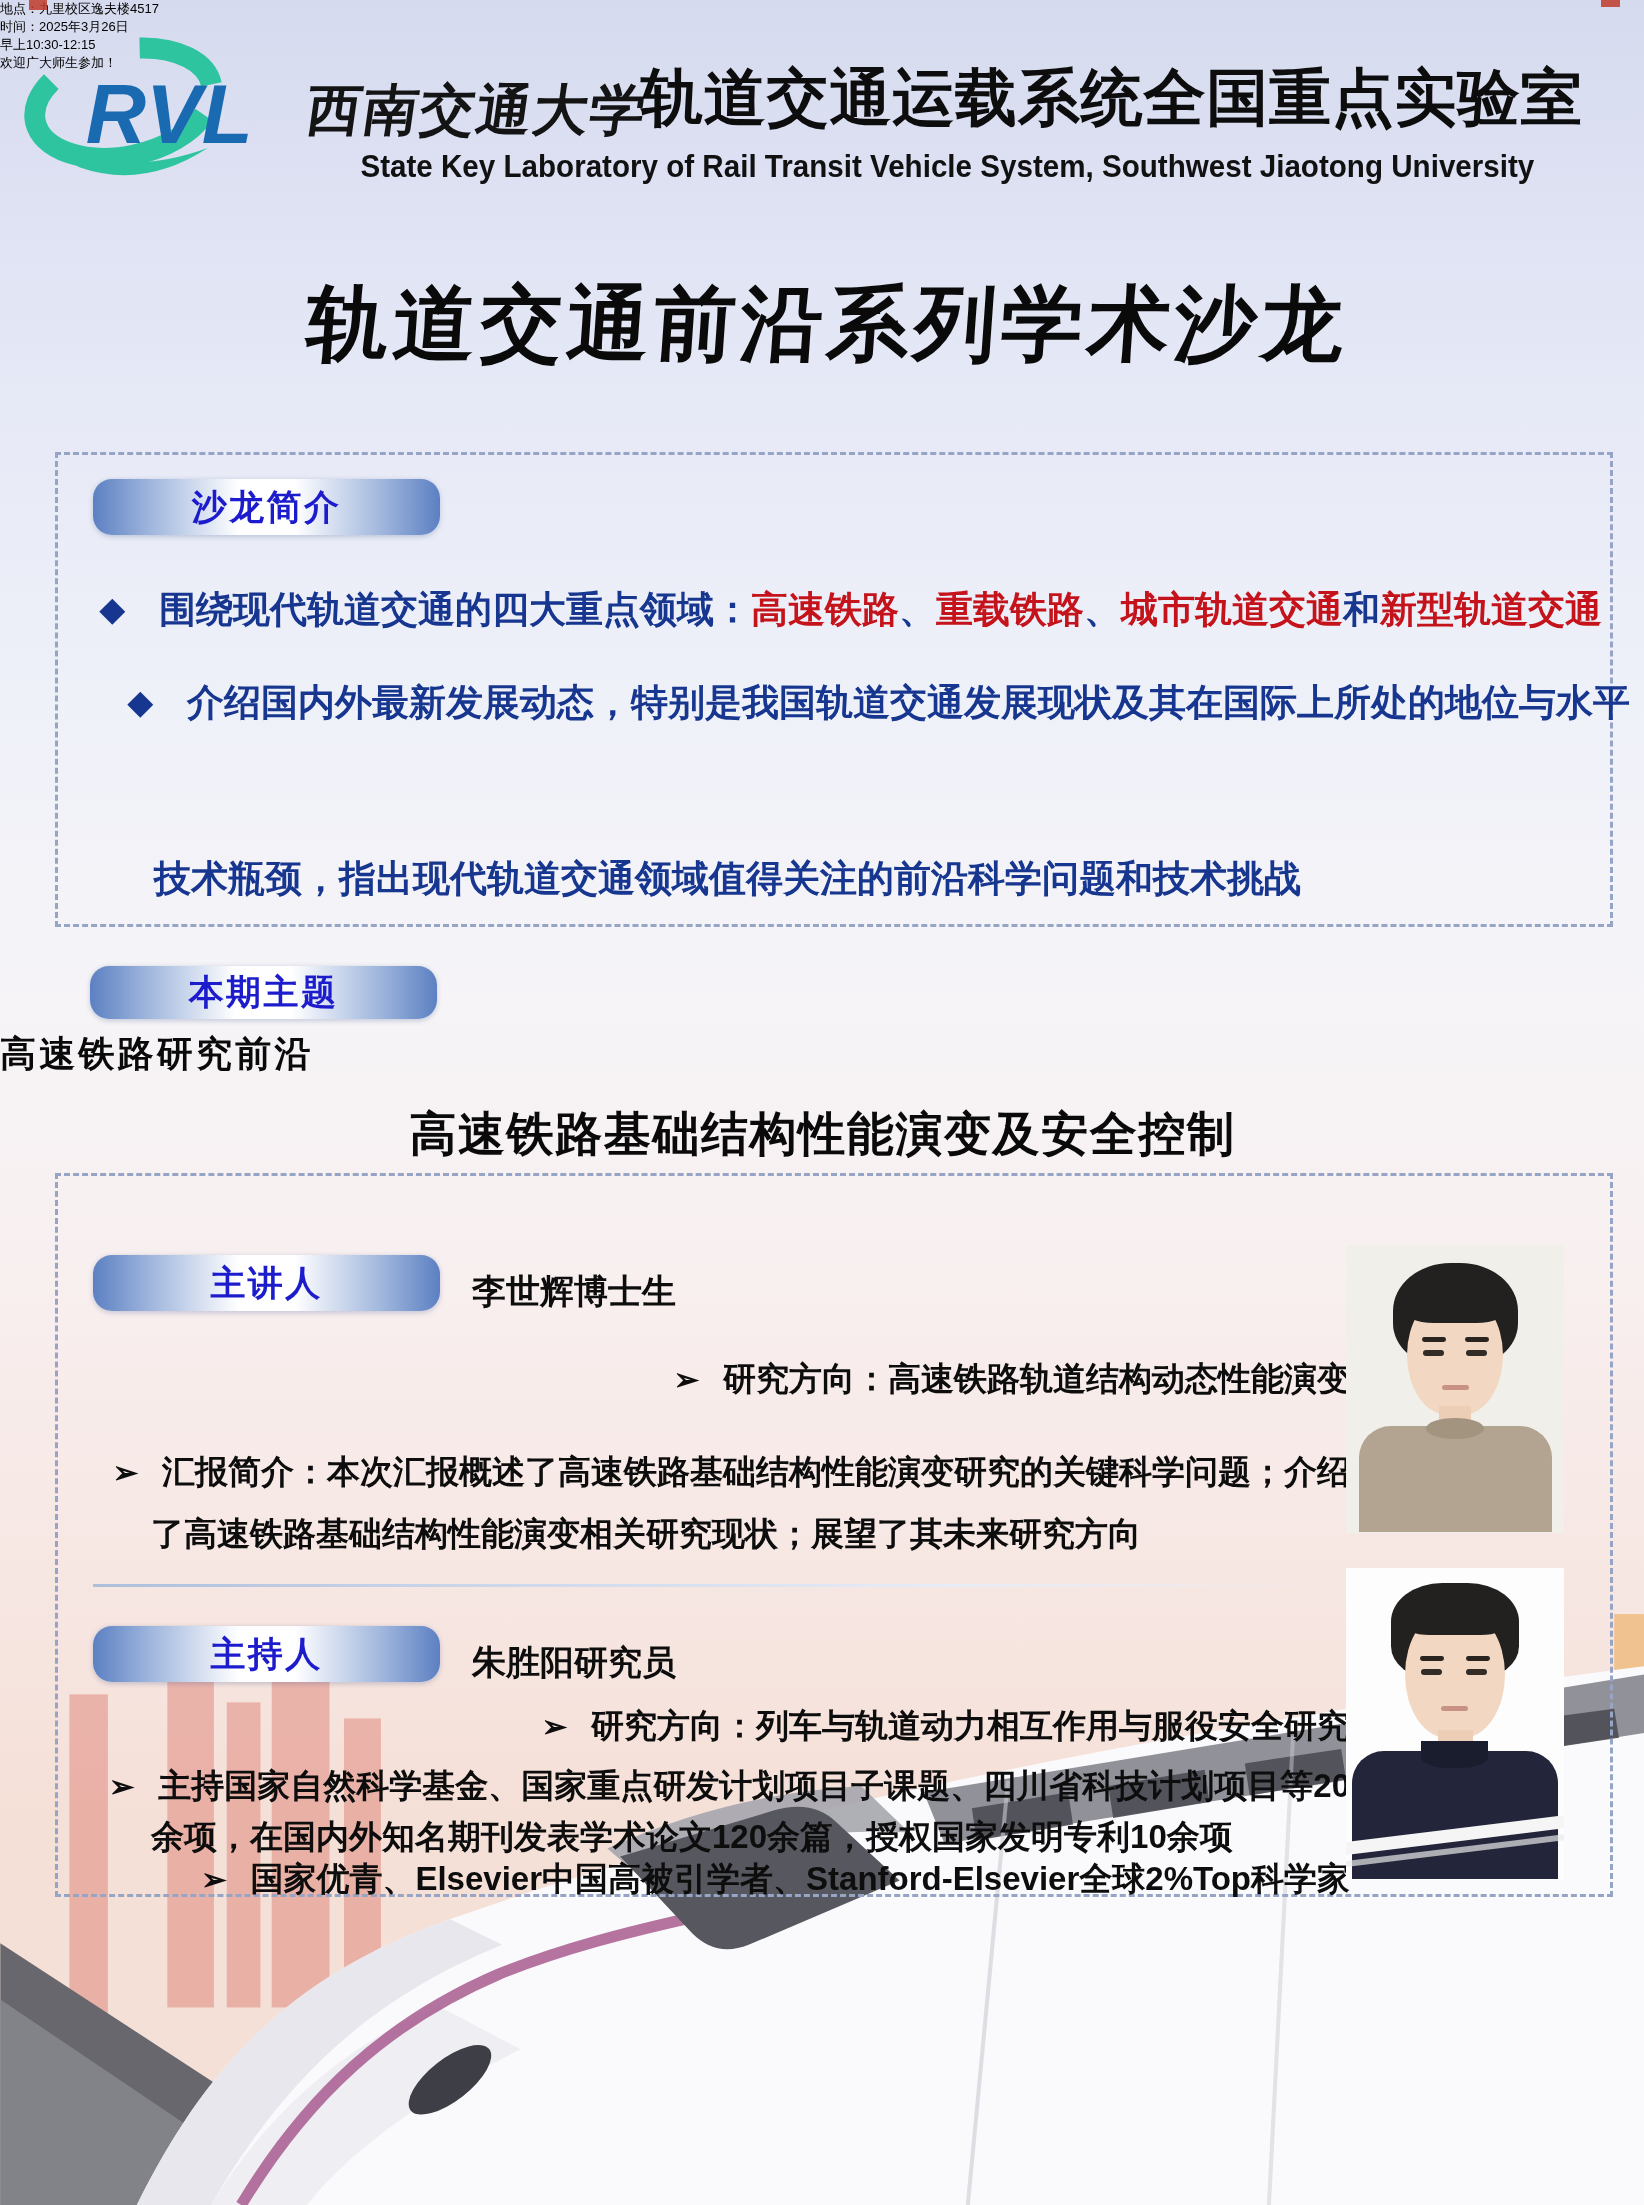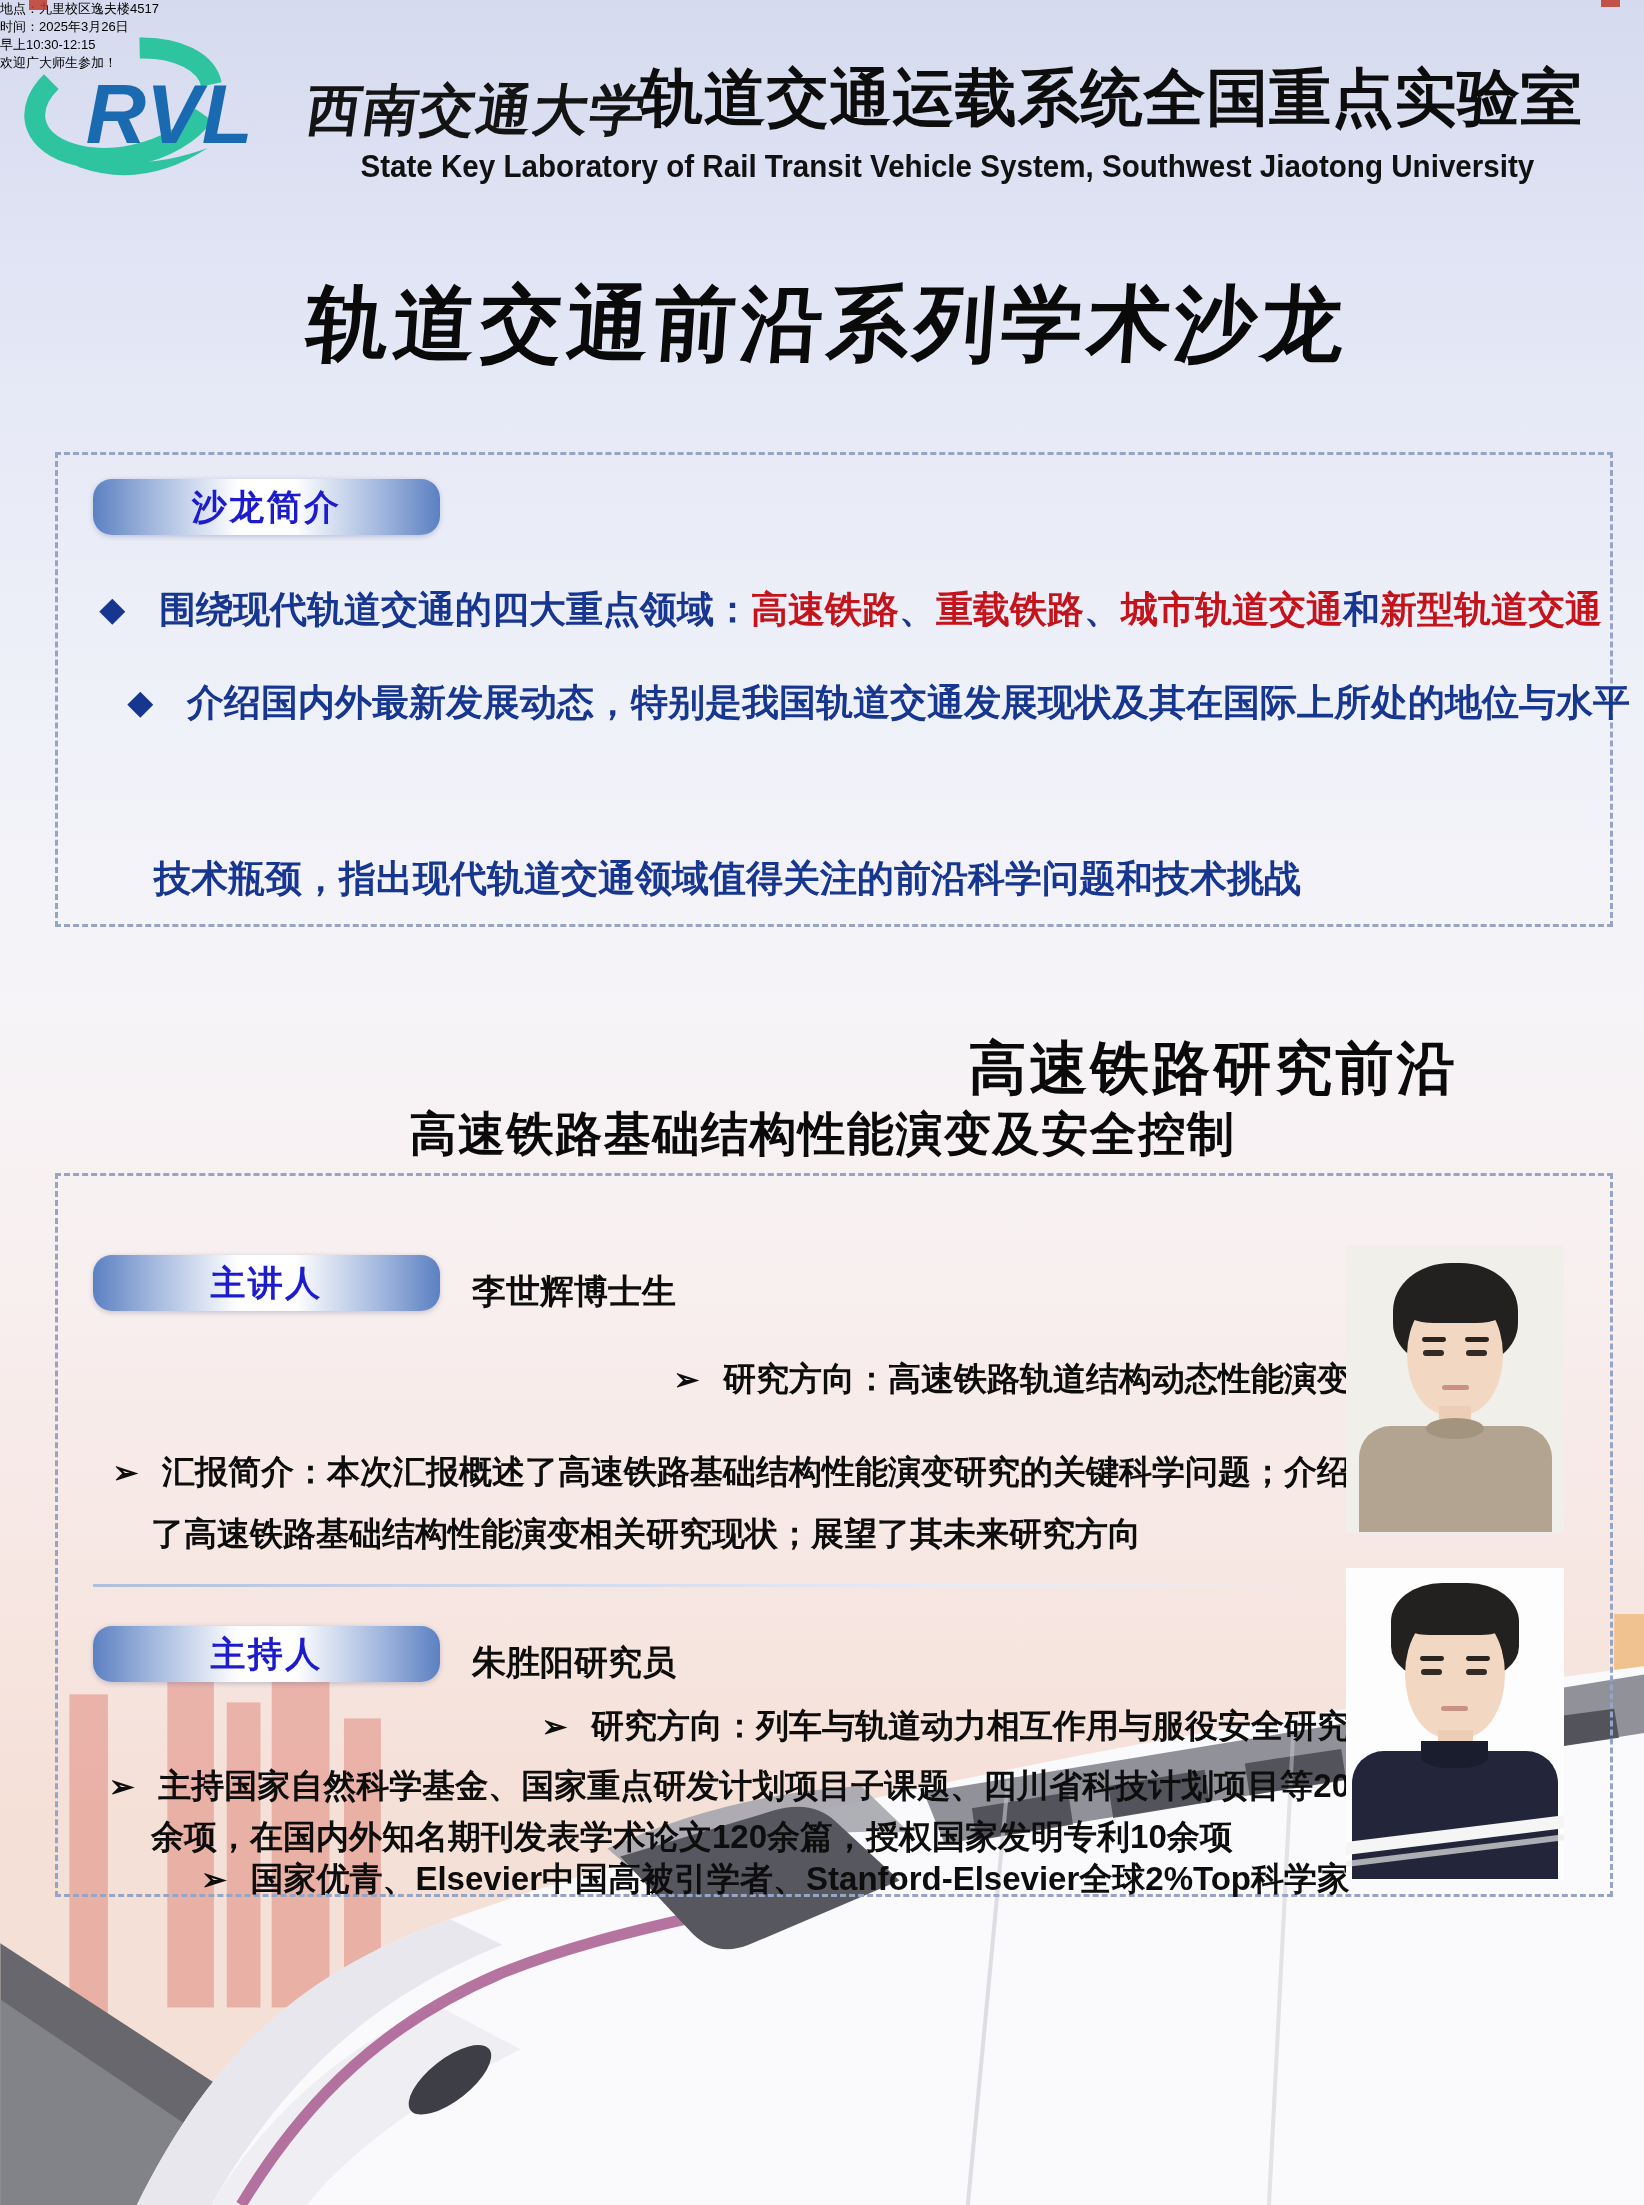--- a/index.html
+++ b/index.html
@@ -42,21 +42,21 @@
   .badge span{font-size:35px;font-weight:900;color:#1c1ccd;letter-spacing:2.4px;}
 
   
   .bullet-row{position:absolute;left:42px;width:1478px;font-size:37px;font-weight:900;
     color:#17368f;white-space:nowrap;}
   .bullet-row .dm{font-size:32px;margin-right:24px;vertical-align:2.4px;color:#17368f;}
   .bullet-row .red{color:#c5131b;}
   .bullet-cont{position:absolute;left:96px;width:1429px;font-size:37px;font-weight:900;color:#17368f;white-space:nowrap;}
 
   
-  .theme-title{left:0;top:1030px;width:1458px;text-align:right;font-size:58px;font-weight:900;color:#0a0a0a;letter-spacing:3.2px;}
+  .theme-title{left:0;top:1030px;width:1458px;text-align:left;font-size:36px;font-weight:900;color:#0a0a0a;letter-spacing:3.2px;}
   .theme-subtitle{left:0;top:1103px;width:1645px;text-align:center;font-size:47px;font-weight:900;color:#0a0a0a;letter-spacing:1.6px;}
 
   
   .person-name{position:absolute;font-size:34px;font-weight:900;color:#0d0d0d;white-space:nowrap;}
   .arrow-row{position:absolute;left:39px;width:1253px;font-size:33px;font-weight:900;color:#0d0d0d;white-space:nowrap;text-align:right;}
   .arrow-row .ar{margin-right:14.5px;font-size:30.5px;}
   .arrow-cont{position:absolute;left:93px;width:1205px;font-size:33px;font-weight:900;color:#0d0d0d;white-space:nowrap;}
   .divider{position:absolute;height:3.2px;background:linear-gradient(90deg,#aebfdb 0%,#cfd9ec 35%,#e7ecf6 70%,rgba(255,255,255,0) 100%);}
 
   
@@ -115,20 +115,23 @@
     </div>
 
     <div class="bullet-row" style="top:223px;margin-left:28px;">
       <span class="dm">◆</span>
       <span>介绍国内外最新发展动态，特别是我国轨道交通发展现状及其在国际上所处的地位与水平</span>
     </div>
 
     <div class="bullet-cont" style="top:399px;">技术瓶颈，指出现代轨道交通领域值得关注的前沿科学问题和技术挑战</div>
   </div>
 
+  <div class="abs badge" style="left:90px;top:966px;height:53px;">
+    <span>本期主题</span>
+  </div>
   <div class="abs theme-title">高速铁路研究前沿</div>
   <div class="abs theme-subtitle">高速铁路基础结构性能演变及安全控制</div>
 
   <div class="abs scene">
     <div class="scene-base"></div>
     <svg width="1645" height="607" viewBox="0 0 2048 756" style="position:absolute;left:0;top:0;">
 
       <g fill="#cf4636" opacity="0.30">
         <rect x="86" y="120" width="48" height="420"></rect>
         <rect x="208" y="70" width="58" height="440"></rect>

